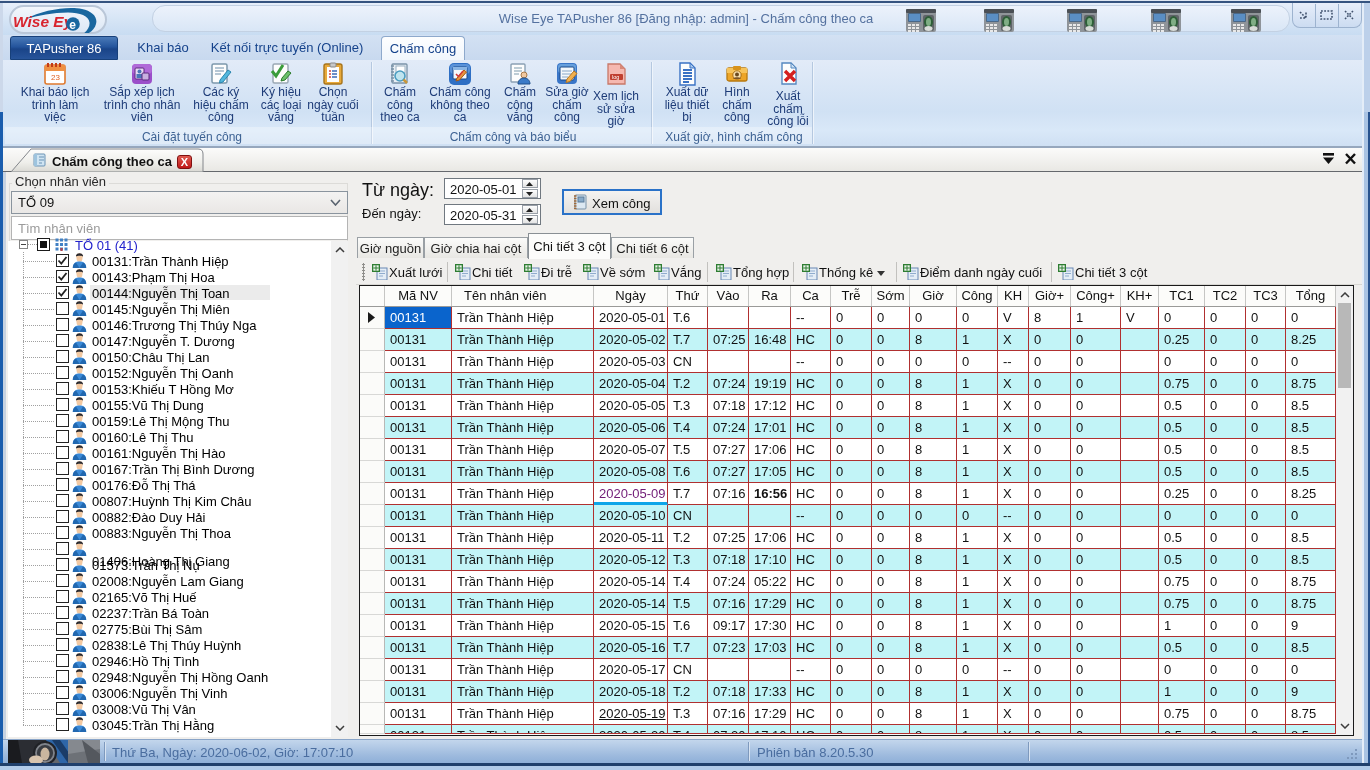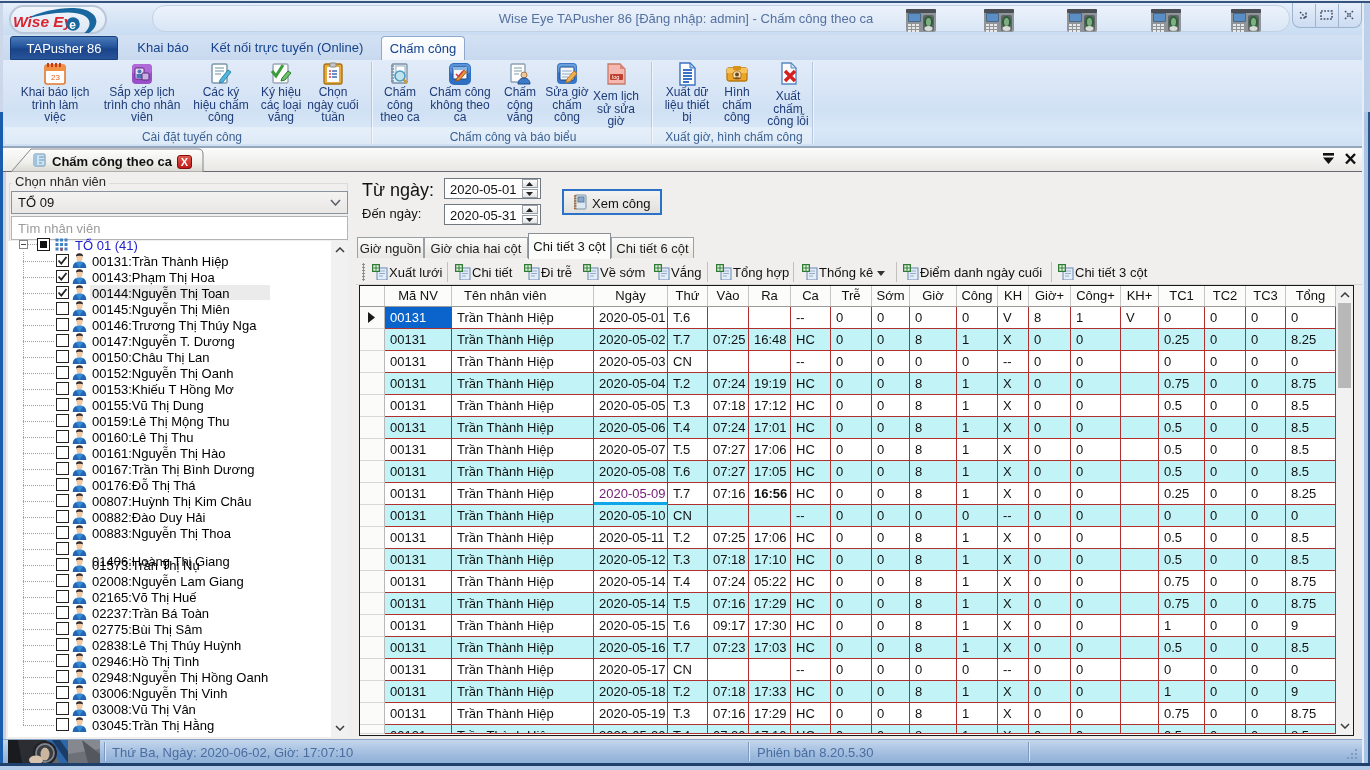--- a/index.html
+++ b/index.html
@@ -1147,21 +1147,21 @@
 <div class="ab txt" style="left:1029px;top:681px;width:42px;height:22px;background:#c2f4f7;border-right:1px solid #b03030;border-bottom:1px solid #b03030;font-size:13px;color:#111;padding-left:5px;line-height:22px;overflow:hidden;">0</div>
 <div class="ab txt" style="left:1071px;top:681px;width:50px;height:22px;background:#c2f4f7;border-right:1px solid #b03030;border-bottom:1px solid #b03030;font-size:13px;color:#111;padding-left:5px;line-height:22px;overflow:hidden;">0</div>
 <div class="ab txt" style="left:1121px;top:681px;width:38px;height:22px;background:#c2f4f7;border-right:1px solid #b03030;border-bottom:1px solid #b03030;font-size:13px;color:#111;padding-left:5px;line-height:22px;overflow:hidden;"></div>
 <div class="ab txt" style="left:1159px;top:681px;width:46px;height:22px;background:#c2f4f7;border-right:1px solid #b03030;border-bottom:1px solid #b03030;font-size:13px;color:#111;padding-left:5px;line-height:22px;overflow:hidden;">1</div>
 <div class="ab txt" style="left:1205px;top:681px;width:41px;height:22px;background:#c2f4f7;border-right:1px solid #b03030;border-bottom:1px solid #b03030;font-size:13px;color:#111;padding-left:5px;line-height:22px;overflow:hidden;">0</div>
 <div class="ab txt" style="left:1246px;top:681px;width:40px;height:22px;background:#c2f4f7;border-right:1px solid #b03030;border-bottom:1px solid #b03030;font-size:13px;color:#111;padding-left:5px;line-height:22px;overflow:hidden;">0</div>
 <div class="ab txt" style="left:1286px;top:681px;width:50px;height:22px;background:#c2f4f7;border-right:1px solid #b03030;border-bottom:1px solid #b03030;font-size:13px;color:#111;padding-left:5px;line-height:22px;overflow:hidden;">9</div>
 <div class="ab" style="left:360px;top:703px;width:25px;height:22px;background:#fbfbf9;border-right:1px solid #b8b8b6;border-bottom:1px solid #d8d8d6;"></div>
 <div class="ab txt" style="left:385px;top:703px;width:67px;height:22px;background:#ffffff;border-right:1px solid #b03030;border-bottom:1px solid #b03030;font-size:13px;color:#111;padding-left:5px;line-height:22px;overflow:hidden;">00131</div>
 <div class="ab txt" style="left:452px;top:703px;width:142px;height:22px;background:#ffffff;border-right:1px solid #b03030;border-bottom:1px solid #b03030;font-size:13px;color:#111;padding-left:5px;line-height:22px;overflow:hidden;">Trần Thành Hiệp</div>
-<div class="ab txt" style="left:594px;top:703px;width:74px;height:22px;background:#ffffff;border-right:1px solid #b03030;border-bottom:1px solid #b03030;font-size:13px;color:#111;padding-left:5px;line-height:22px;overflow:hidden;">2020-05-19</div>
+<div class="ab txt" style="left:594px;top:703px;width:74px;height:22px;background:#ffffff;border-right:1px solid #b03030;border-bottom:1px solid #b03030;font-size:13px;color:#111;padding-left:5px;line-height:22px;overflow:hidden;text-decoration:underline;">2020-05-19</div>
 <div class="ab txt" style="left:668px;top:703px;width:40px;height:22px;background:#ffffff;border-right:1px solid #b03030;border-bottom:1px solid #b03030;font-size:13px;color:#111;padding-left:5px;line-height:22px;overflow:hidden;">T.3</div>
 <div class="ab txt" style="left:708px;top:703px;width:41px;height:22px;background:#ffffff;border-right:1px solid #b03030;border-bottom:1px solid #b03030;font-size:13px;color:#111;padding-left:5px;line-height:22px;overflow:hidden;">07:16</div>
 <div class="ab txt" style="left:749px;top:703px;width:42px;height:22px;background:#ffffff;border-right:1px solid #b03030;border-bottom:1px solid #b03030;font-size:13px;color:#111;padding-left:5px;line-height:22px;overflow:hidden;">17:29</div>
 <div class="ab txt" style="left:791px;top:703px;width:40px;height:22px;background:#ffffff;border-right:1px solid #b03030;border-bottom:1px solid #b03030;font-size:13px;color:#111;padding-left:5px;line-height:22px;overflow:hidden;">HC</div>
 <div class="ab txt" style="left:831px;top:703px;width:41px;height:22px;background:#ffffff;border-right:1px solid #b03030;border-bottom:1px solid #b03030;font-size:13px;color:#111;padding-left:5px;line-height:22px;overflow:hidden;">0</div>
 <div class="ab txt" style="left:872px;top:703px;width:38px;height:22px;background:#ffffff;border-right:1px solid #b03030;border-bottom:1px solid #b03030;font-size:13px;color:#111;padding-left:5px;line-height:22px;overflow:hidden;">0</div>
 <div class="ab txt" style="left:910px;top:703px;width:47px;height:22px;background:#ffffff;border-right:1px solid #b03030;border-bottom:1px solid #b03030;font-size:13px;color:#111;padding-left:5px;line-height:22px;overflow:hidden;">8</div>
 <div class="ab txt" style="left:957px;top:703px;width:41px;height:22px;background:#ffffff;border-right:1px solid #b03030;border-bottom:1px solid #b03030;font-size:13px;color:#111;padding-left:5px;line-height:22px;overflow:hidden;">1</div>
 <div class="ab txt" style="left:998px;top:703px;width:31px;height:22px;background:#ffffff;border-right:1px solid #b03030;border-bottom:1px solid #b03030;font-size:13px;color:#111;padding-left:5px;line-height:22px;overflow:hidden;">X</div>
 <div class="ab txt" style="left:1029px;top:703px;width:42px;height:22px;background:#ffffff;border-right:1px solid #b03030;border-bottom:1px solid #b03030;font-size:13px;color:#111;padding-left:5px;line-height:22px;overflow:hidden;">0</div>

